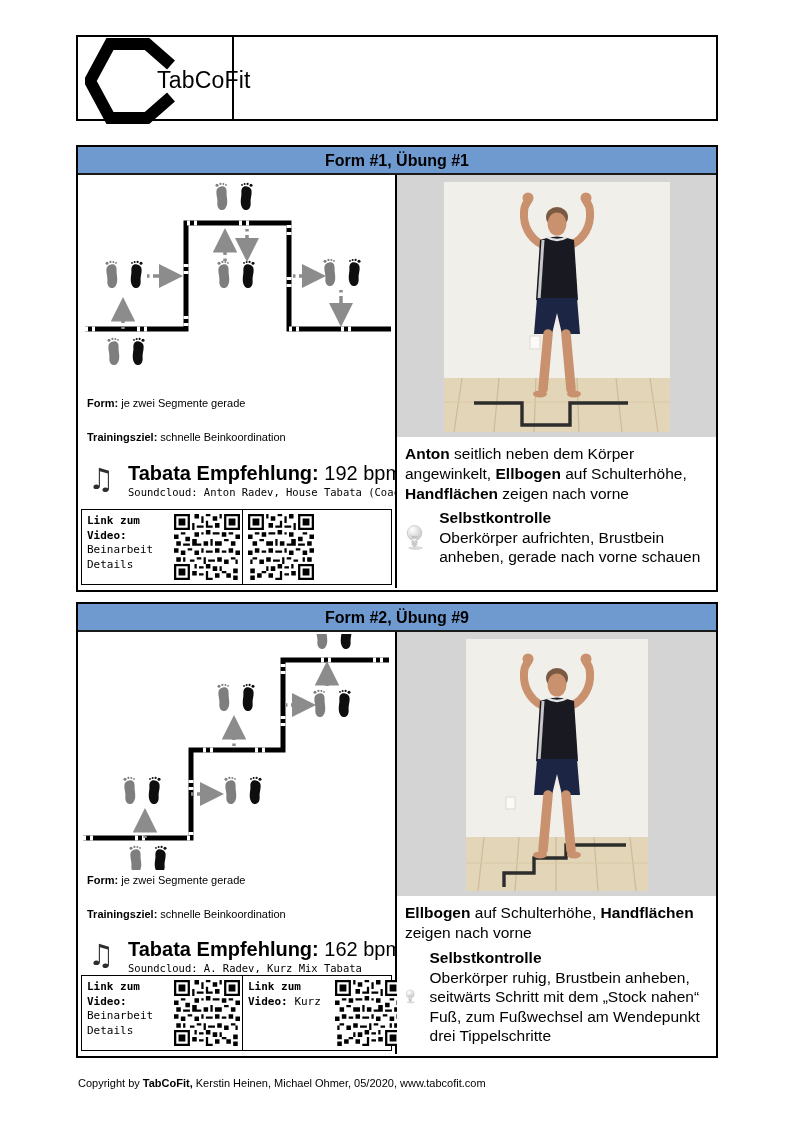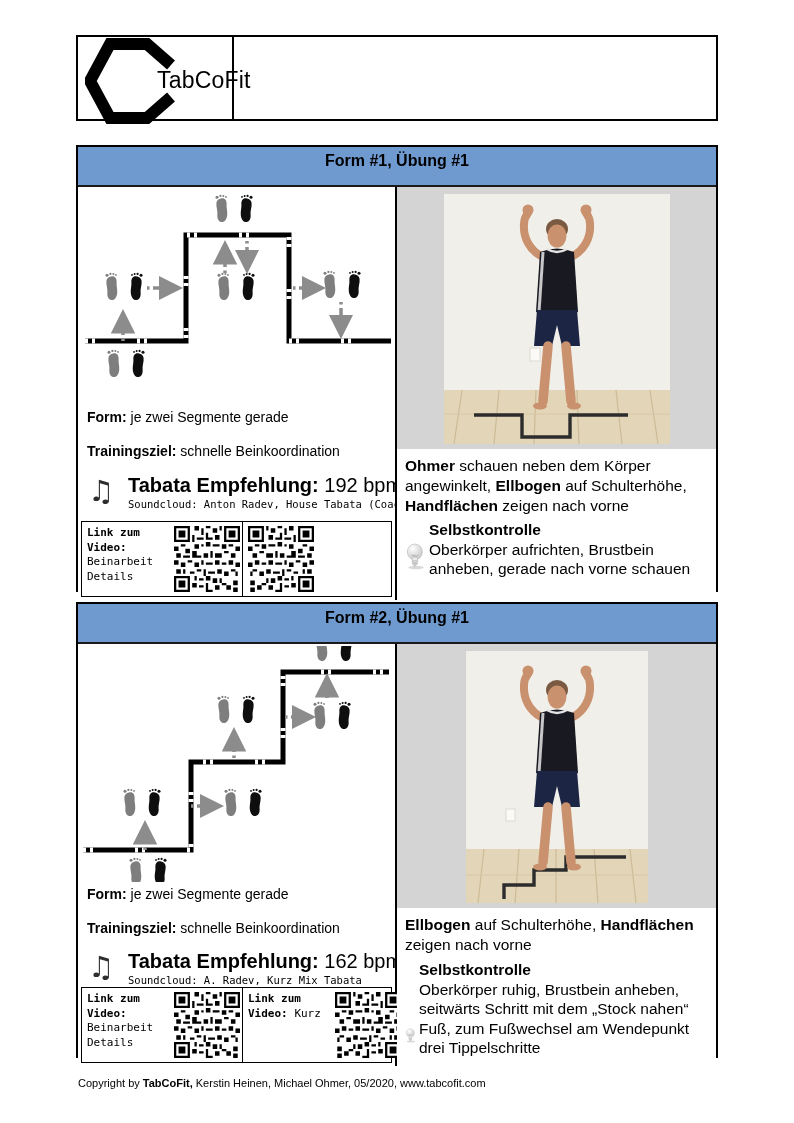--- a/index.html
+++ b/index.html
@@ -14,46 +14,46 @@
   .logo-hex { position:absolute; left:7px; top:0px; }
   .logo-text { position:absolute; left:55px; top:30px; font-size:23px; letter-spacing:0.2px;margin-left:24px; }
   .header-text { padding:6px 0 0 12px; }
   .h-title { font-weight:bold; font-size:17.5px; line-height:1.38; }
   .h-line  { font-size:16.5px; line-height:1.38; }
 
   
   .section { position:absolute; left:76px; width:642px; border:2px solid #000; background:#fff; }
   #sec1 { top:145px; height:447px; }
   #sec2 { top:602px; height:456px; }
-  .sec-header { height:40px; background:#6f9ad0; border-bottom:2px solid #1a1a1a;
+  .sec-header { height:28px; background:#6f9ad0; border-bottom:2px solid #1a1a1a;
                 text-align:center; font-weight:bold; font-size:16px; line-height:27px; }
   .sec-body { display:flex; height:calc(100% - 30px); }
   .col-left  { width:319px; min-width:319px; border-right:2px solid #000; position:relative; background:#fff; }
   .col-right { flex:1; position:relative; background:#fff; }
 
   .diagram { position:absolute; left:1px; top:2px; }
 
-  .form-line { position:absolute; left:9px; right:4px; font-size:14px; }
+  .form-line { position:absolute; left:9px; right:4px; font-size:11px; }
   .tabata-row { position:absolute; left:10px; right:2px; display:flex; gap:14px; align-items:flex-start; }
   .music { font-family:"DejaVu Sans", sans-serif; font-size:29px; line-height:30px; color:#2e2e2e; margin-top:2px; }
   .tab-main { font-size:20px; white-space:nowrap; }
   .tab-src { font-family:"DejaVu Sans Mono", monospace; font-size:10.5px; margin-top:1px; white-space:nowrap; }
 
   .qr-table { position:absolute; left:3px; right:3px; bottom:3px; display:flex; border:1px solid #000; background:#fff;margin-top:28px; }
   .qr-cell { flex:1; display:flex; align-items:flex-start; gap:3px; padding:4px 2px 4px 5px; border-right:1px solid #000; }
   .qr-cell:last-child { border-right:none; }
   .qr-label { font-family:"DejaVu Sans Mono", monospace; font-size:11px; line-height:1.32; width:84px; }
   .qr-img { flex:0 0 66px; }
 
   .photo-wrap { background:#d4d4d4; display:flex; justify-content:center; align-items:flex-start; padding-top:7px; }
   #photo1wrap { height:262px; }
   #photo2wrap { height:264px; }
 
   .instr { position:absolute; left:8px; right:5px; font-size:15.5px; line-height:1.28; }
-  .selfcheck { position:absolute; left:8px; right:3px; display:flex; gap:2px; align-items:flex-end; }
+  .selfcheck { position:absolute; left:8px; right:3px; display:flex; gap:13px; align-items:center; }
   .sc-body { font-size:15.5px; line-height:1.26; }
   .sc-title { font-weight:bold; }
 
   .footer { position:absolute; left:78px; top:1077px; font-size:11px; }
 
   .hiddefs { position:absolute; width:0; height:0; overflow:hidden; }
 </style>
 </head>
 <body>
 
@@ -199,38 +199,38 @@
                 <line x1="206" y1="196" x2="214" y2="250"></line>
             </g>
             <line x1="0" y1="220" x2="226" y2="220" stroke="#d8c8a6" stroke-width="1"></line>
             <rect x="86" y="154" width="10" height="13" fill="#fbfaf7" stroke="#dddad2"></rect>
             <path d="M30,221 h48 v22 h48 v-22 h58" fill="none" stroke="#2c2c2c" stroke-width="3.4"></path>
             <use href="#personG"></use>
           </svg>
         </div>
 
         <div class="instr" style="top:269px">
-          <b>Ohmer</b><span> schauen neben dem Körper angewinkelt, </span><b>Ellbogen</b><span> auf Schulterhöhe, </span><b>Handflächen</b><span> zeigen nach vorne</span>
+          <b>Anton</b><span> seitlich neben dem Körper angewinkelt, </span><b>Ellbogen</b><span> auf Schulterhöhe, </span><b>Handflächen</b><span> zeigen nach vorne</span>
         </div>
 
         <div class="selfcheck" style="top:333px">
           <svg width="38" height="45" viewBox="0 0 38 45">
               <use href="#bulbG"></use>
             </svg>
           <span class="sc-body">
             <div class="sc-title">Selbstkontrolle</div>
             <span>Oberkörper aufrichten, Brustbein anheben, gerade nach vorne schauen</span>
           </span>
         </div>
       </div>
     </div>
   </div>
 
   <div class="section" id="sec2">
-    <div class="sec-header">Form #2, Übung #1</div>
+    <div class="sec-header">Form #2, Übung #9</div>
     <div class="sec-body">
       <div class="col-left">
 
         <svg class="diagram" width="316" height="236" viewBox="0 0 316 236">
           <path d="M4,204 H112 V116 H204 V26 H310" fill="none" stroke="#000" stroke-width="5"></path>
           <path d="M4,204 H112 V116 H204 V26 H310" fill="none" stroke="#fff" stroke-width="5" stroke-dasharray="3 4 3 42"></path>
           <use href="#pairG" transform="translate(48,212)"></use>
           <line x1="66" y1="204" x2="66" y2="199" stroke="#8c8c8c" stroke-width="3.5" stroke-dasharray="2.5 2.5"></line>
           <line x1="66" y1="198" x2="66" y2="181" stroke="#8c8c8c" stroke-width="3.5" marker-end="url(#ah)"></line>
           <use href="#pairG" transform="translate(42,143)"></use>

